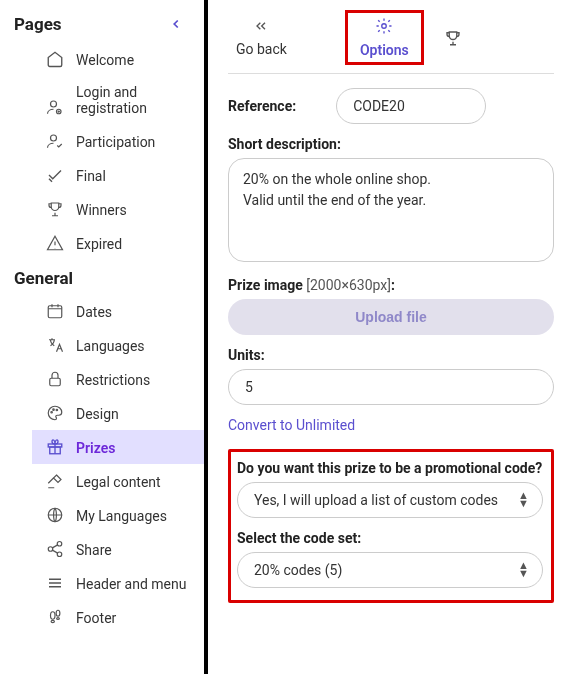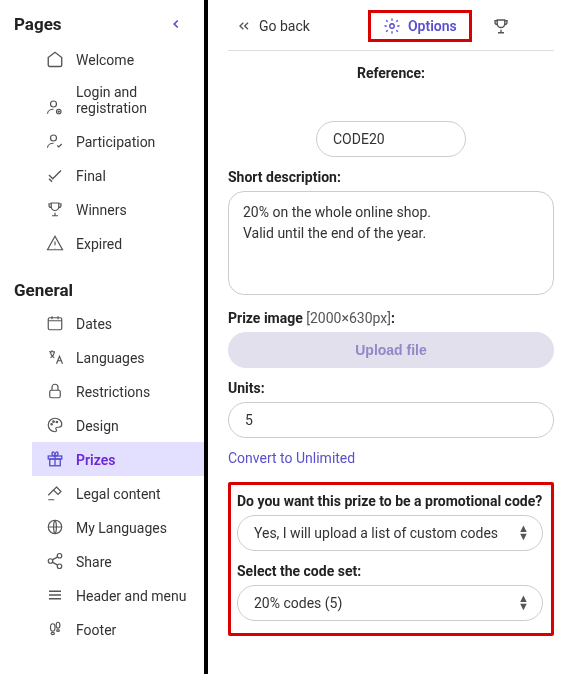--- a/index.html
+++ b/index.html
@@ -32,21 +32,21 @@
   }
   .chevron-left {
     color: #5a4fcf;
     font-size: 18px;
   }
   .sidebar-section-title {
     font-size: 17px;
     font-weight: 700;
     color: #222;
     padding: 6px 14px 6px 14px;
-    margin-top: 14px;
+    margin-top: 2px;
   }
   .sidebar-item {
     display: flex;
     align-items: flex-end;
     gap: 12px;
     padding: 8px 14px;
     color: #333;
     cursor: pointer;
     font-size: 14px;
     margin-left: 32px;
@@ -81,20 +81,21 @@
     margin-bottom: 14px;
   }
   .top-btn {
     display: flex;
     align-items: center;
     gap: 7px;
     padding: 4px 8px;
     color: #333;
     font-size: 14px;
     cursor: pointer;
+    flex-direction: column;
   }
   .top-btn .icon { color:#555; display:flex; }
   .options-btn {
     color: #5a4fcf;
     font-weight: 600;
     border: 3px solid #d90000;
     padding: 4px 12px;
     margin-left: 40px;
   }
   .options-btn .icon { color: #5a4fcf; }
@@ -122,21 +123,21 @@
     background:#fff;
     font-family: inherit;
   }
   .textarea {
     border-radius: 16px;
     height: 104px;
     resize: none;
     line-height: 1.5;
     padding: 10px 14px;
   }
-  .ref-row { display:flex; align-items:center; gap:40px;flex-direction:column; }
+  .ref-row { display:flex; align-items:center; gap:40px; }
   .ref-row .form-label { margin-bottom:0; }
   .ref-row .input-text { width: 150px; }
   .upload-btn {
     width: 100%;
     border: none;
     background: #e2e0ec;
     color: #8f88c9;
     border-radius: 22px;
     padding: 10px;
     font-size: 14px;

